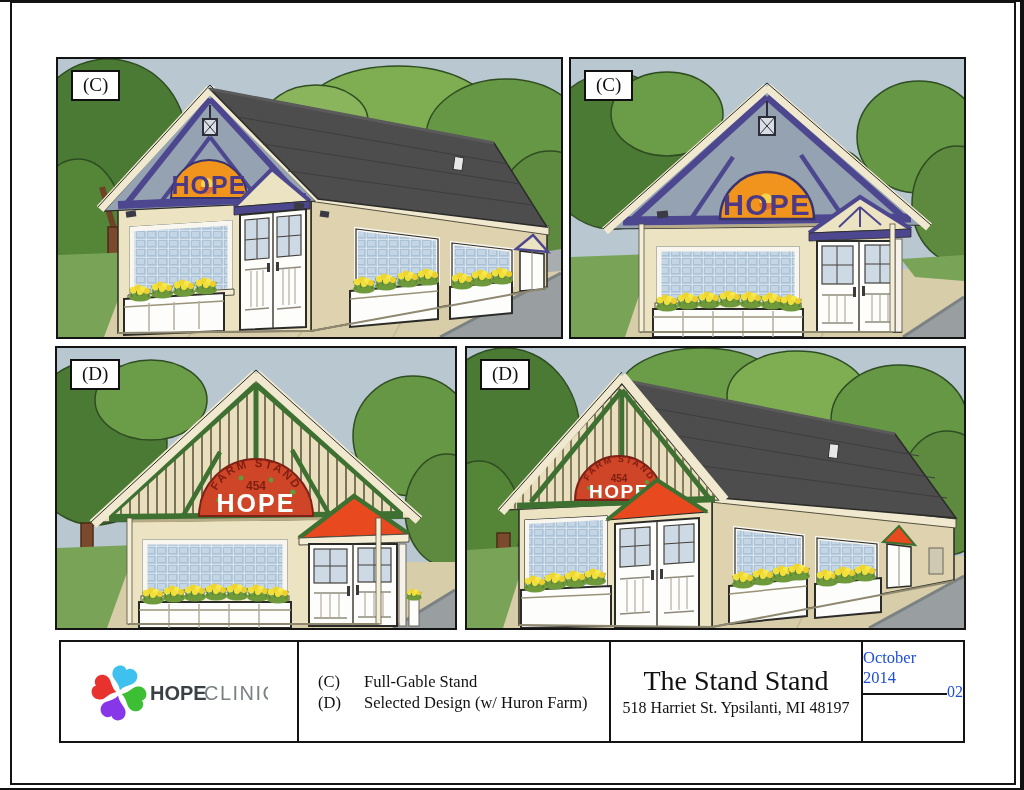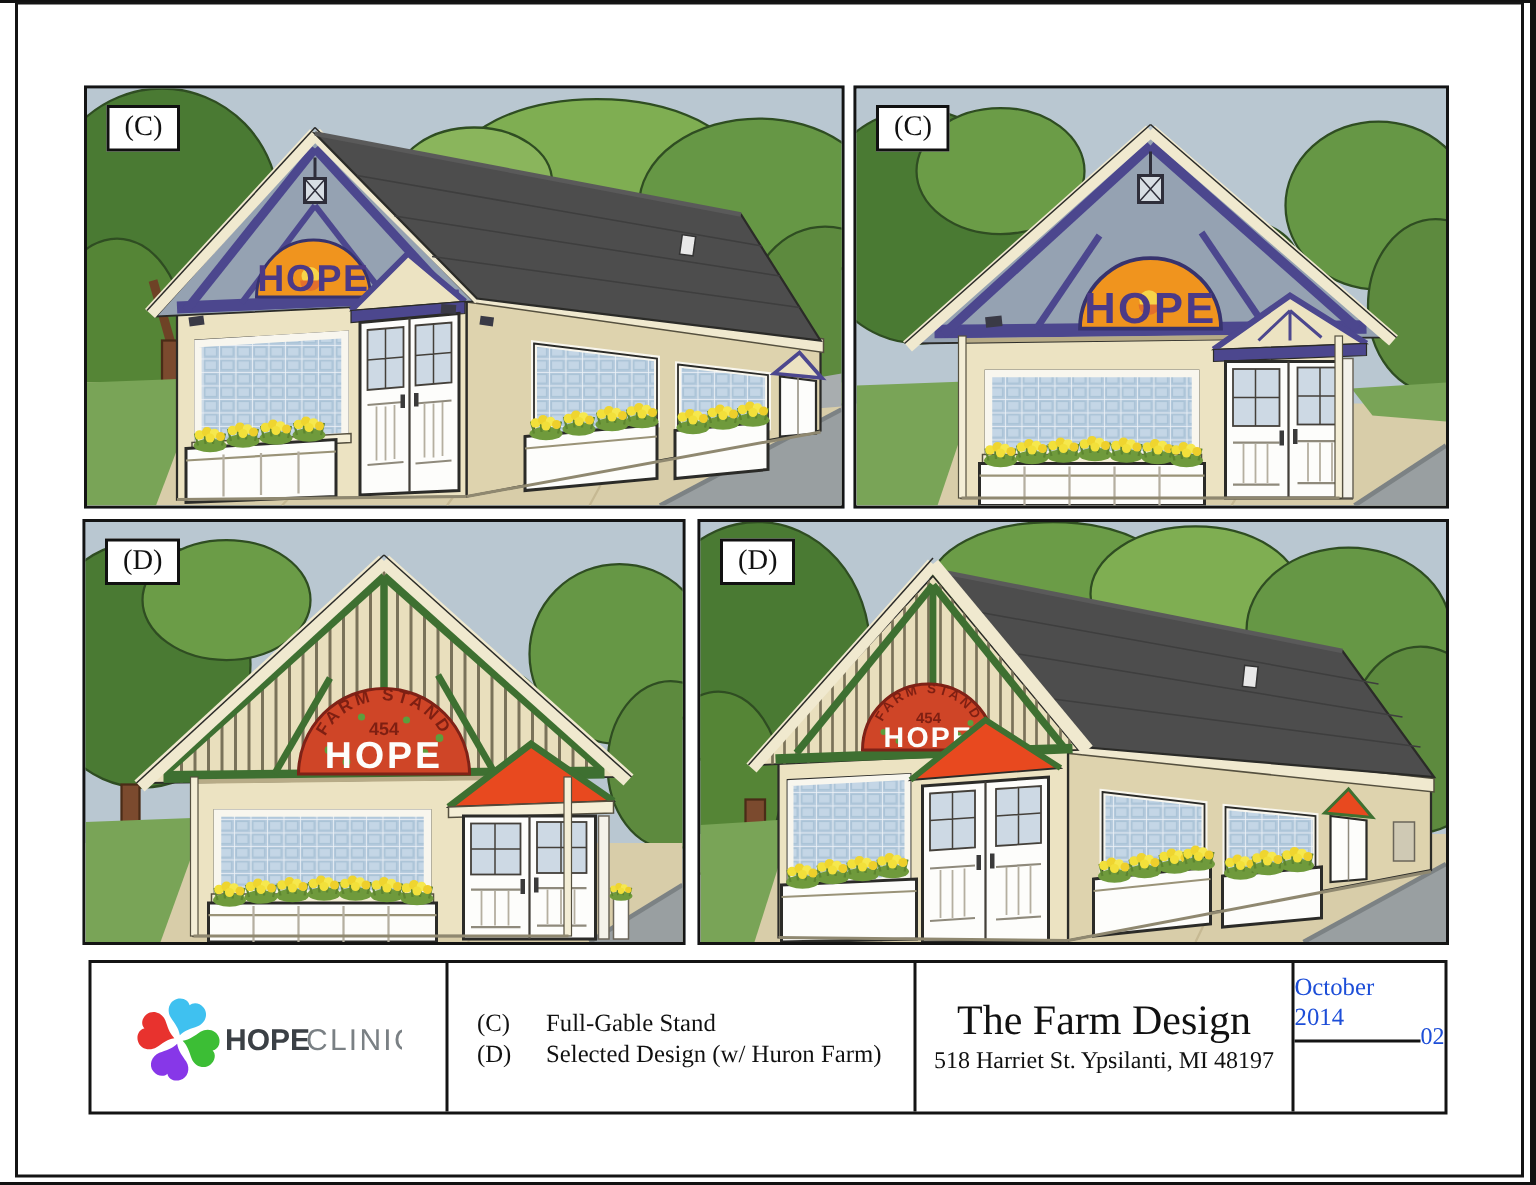--- a/index.html
+++ b/index.html
@@ -571,21 +571,21 @@
       <div class="legend-row">
         <span>(C)</span>
         <span>Full-Gable Stand</span>
       </div>
       <div class="legend-row">
         <span>(D)</span>
         <span>Selected Design (w/ Huron Farm)</span>
       </div>
     </div>
     <div class="tb-cell tb-title">
-      <div class="big">The Farm Design</div>
+      <div class="big">The Stand Stand</div>
       <div class="addr">518 Harriet St. Ypsilanti, MI 48197</div>
     </div>
     <div class="tb-cell tb-meta">
       <div class="tb-date">October 2014</div>
       <div class="tb-sheet">02</div>
     </div>
   </div>
 </div>
 
 </body></html>

